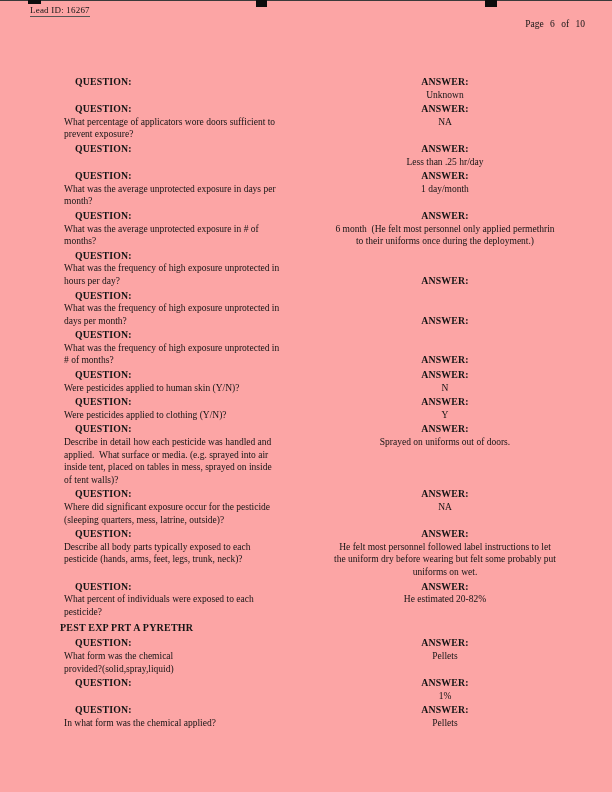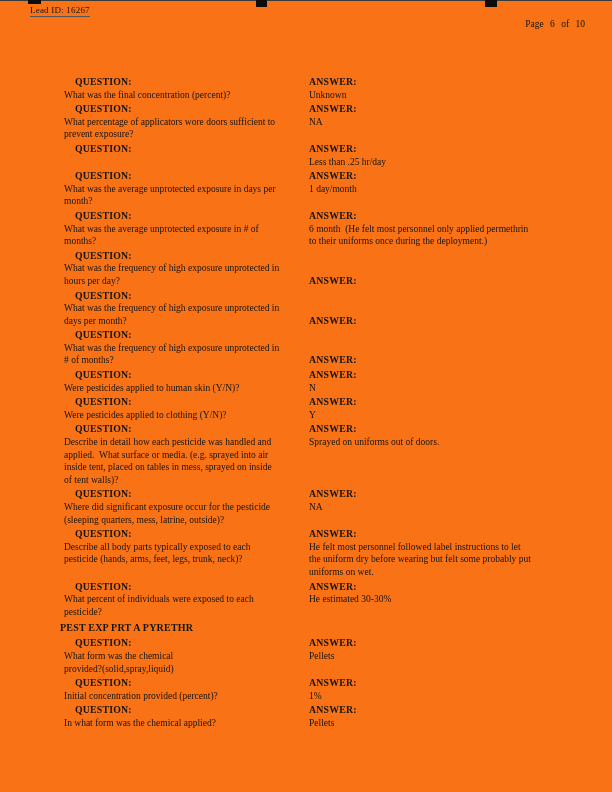--- a/index.html
+++ b/index.html
@@ -1,20 +1,20 @@
 <!DOCTYPE html>
 <html><head>
 <meta charset="utf-8">
 <style>
   html, body { margin: 0; padding: 0; background: #e8e8e8; }
   .page {
     position: relative;
     width: 612px;
     height: 792px;
-    background: #f97316;
+    background: #fca5a5;
     margin: 0 auto;
     font-family: "Liberation Serif", "DejaVu Serif", serif;
     color: #141414;
     overflow: hidden;
   }
   
   .top-edge { position: absolute; top: 0; left: 0; width: 612px; height: 1px; background: #3a3a3a; }
   .blob { position: absolute; background: #0d0d0d; }
   .blob-1 { left: 28px;  top: 0; width: 13px; height: 4px; }
   .blob-2 { left: 256px; top: 0; width: 11px; height: 7px; }
@@ -27,21 +27,21 @@
   }
   .page-label {
     position: absolute; right: 27px; top: 19px;
     font-size: 9.5px; word-spacing: 4px; text-align: right;
   }
 
   .content { position: absolute; top: 76px; left: 0; right: 12px; }
 
   .qa-row { display: flex; align-items: flex-start; margin-bottom: 2px; }
   .q-col { margin-left: 64px; width: 245px; flex: none; }
-  .a-col { margin-left: 0; width: 272px; flex: none; }
+  .a-col { margin-left: 0; width: 272px; flex: none; text-align: center; }
 
   .q-label, .a-label {
     font-weight: 700; font-size: 9.8px; line-height: 12.6px;
     letter-spacing: 0.2px;
   }
   .q-label { margin-left: 11px; }
   .q-text, .a-text {
     font-size: 9.5px; line-height: 12.6px;
     white-space: pre-wrap;
   }
@@ -63,21 +63,20 @@
   <div class="blob blob-2"></div>
   <div class="blob blob-3"></div>
 
   <div class="lead-id">Lead ID: 16267</div>
   <div class="page-label">Page 6 of 10</div>
 
   <div class="content">
       <div class="qa-row">
     <div class="q-col">
       <div class="q-label">QUESTION:</div>
-      <div class="q-text">What was the final concentration (percent)?</div>
     </div>
     <div class="a-col">
       <div class="a-label">ANSWER:</div>
       <div class="a-text">Unknown</div>
     </div>
   </div>
       <div class="qa-row">
     <div class="q-col">
       <div class="q-label">QUESTION:</div>
       <div class="q-text">What percentage of applicators wore doors sufficient to
@@ -211,39 +210,38 @@
     </div>
   </div>
       <div class="qa-row">
     <div class="q-col">
       <div class="q-label">QUESTION:</div>
       <div class="q-text">What percent of individuals were exposed to each
 pesticide?</div>
     </div>
     <div class="a-col">
       <div class="a-label">ANSWER:</div>
-      <div class="a-text">He estimated 30-30%</div>
+      <div class="a-text">He estimated 20-82%</div>
     </div>
   </div>
       <div class="section-row">PEST EXP PRT A PYRETHR</div>
       <div class="qa-row">
     <div class="q-col">
       <div class="q-label">QUESTION:</div>
       <div class="q-text">What form was the chemical
 provided?(solid,spray,liquid)</div>
     </div>
     <div class="a-col">
       <div class="a-label">ANSWER:</div>
       <div class="a-text">Pellets</div>
     </div>
   </div>
       <div class="qa-row">
     <div class="q-col">
       <div class="q-label">QUESTION:</div>
-      <div class="q-text">Initial concentration provided (percent)?</div>
     </div>
     <div class="a-col">
       <div class="a-label">ANSWER:</div>
       <div class="a-text">1%</div>
     </div>
   </div>
       <div class="qa-row">
     <div class="q-col">
       <div class="q-label">QUESTION:</div>
       <div class="q-text">In what form was the chemical applied?</div>

